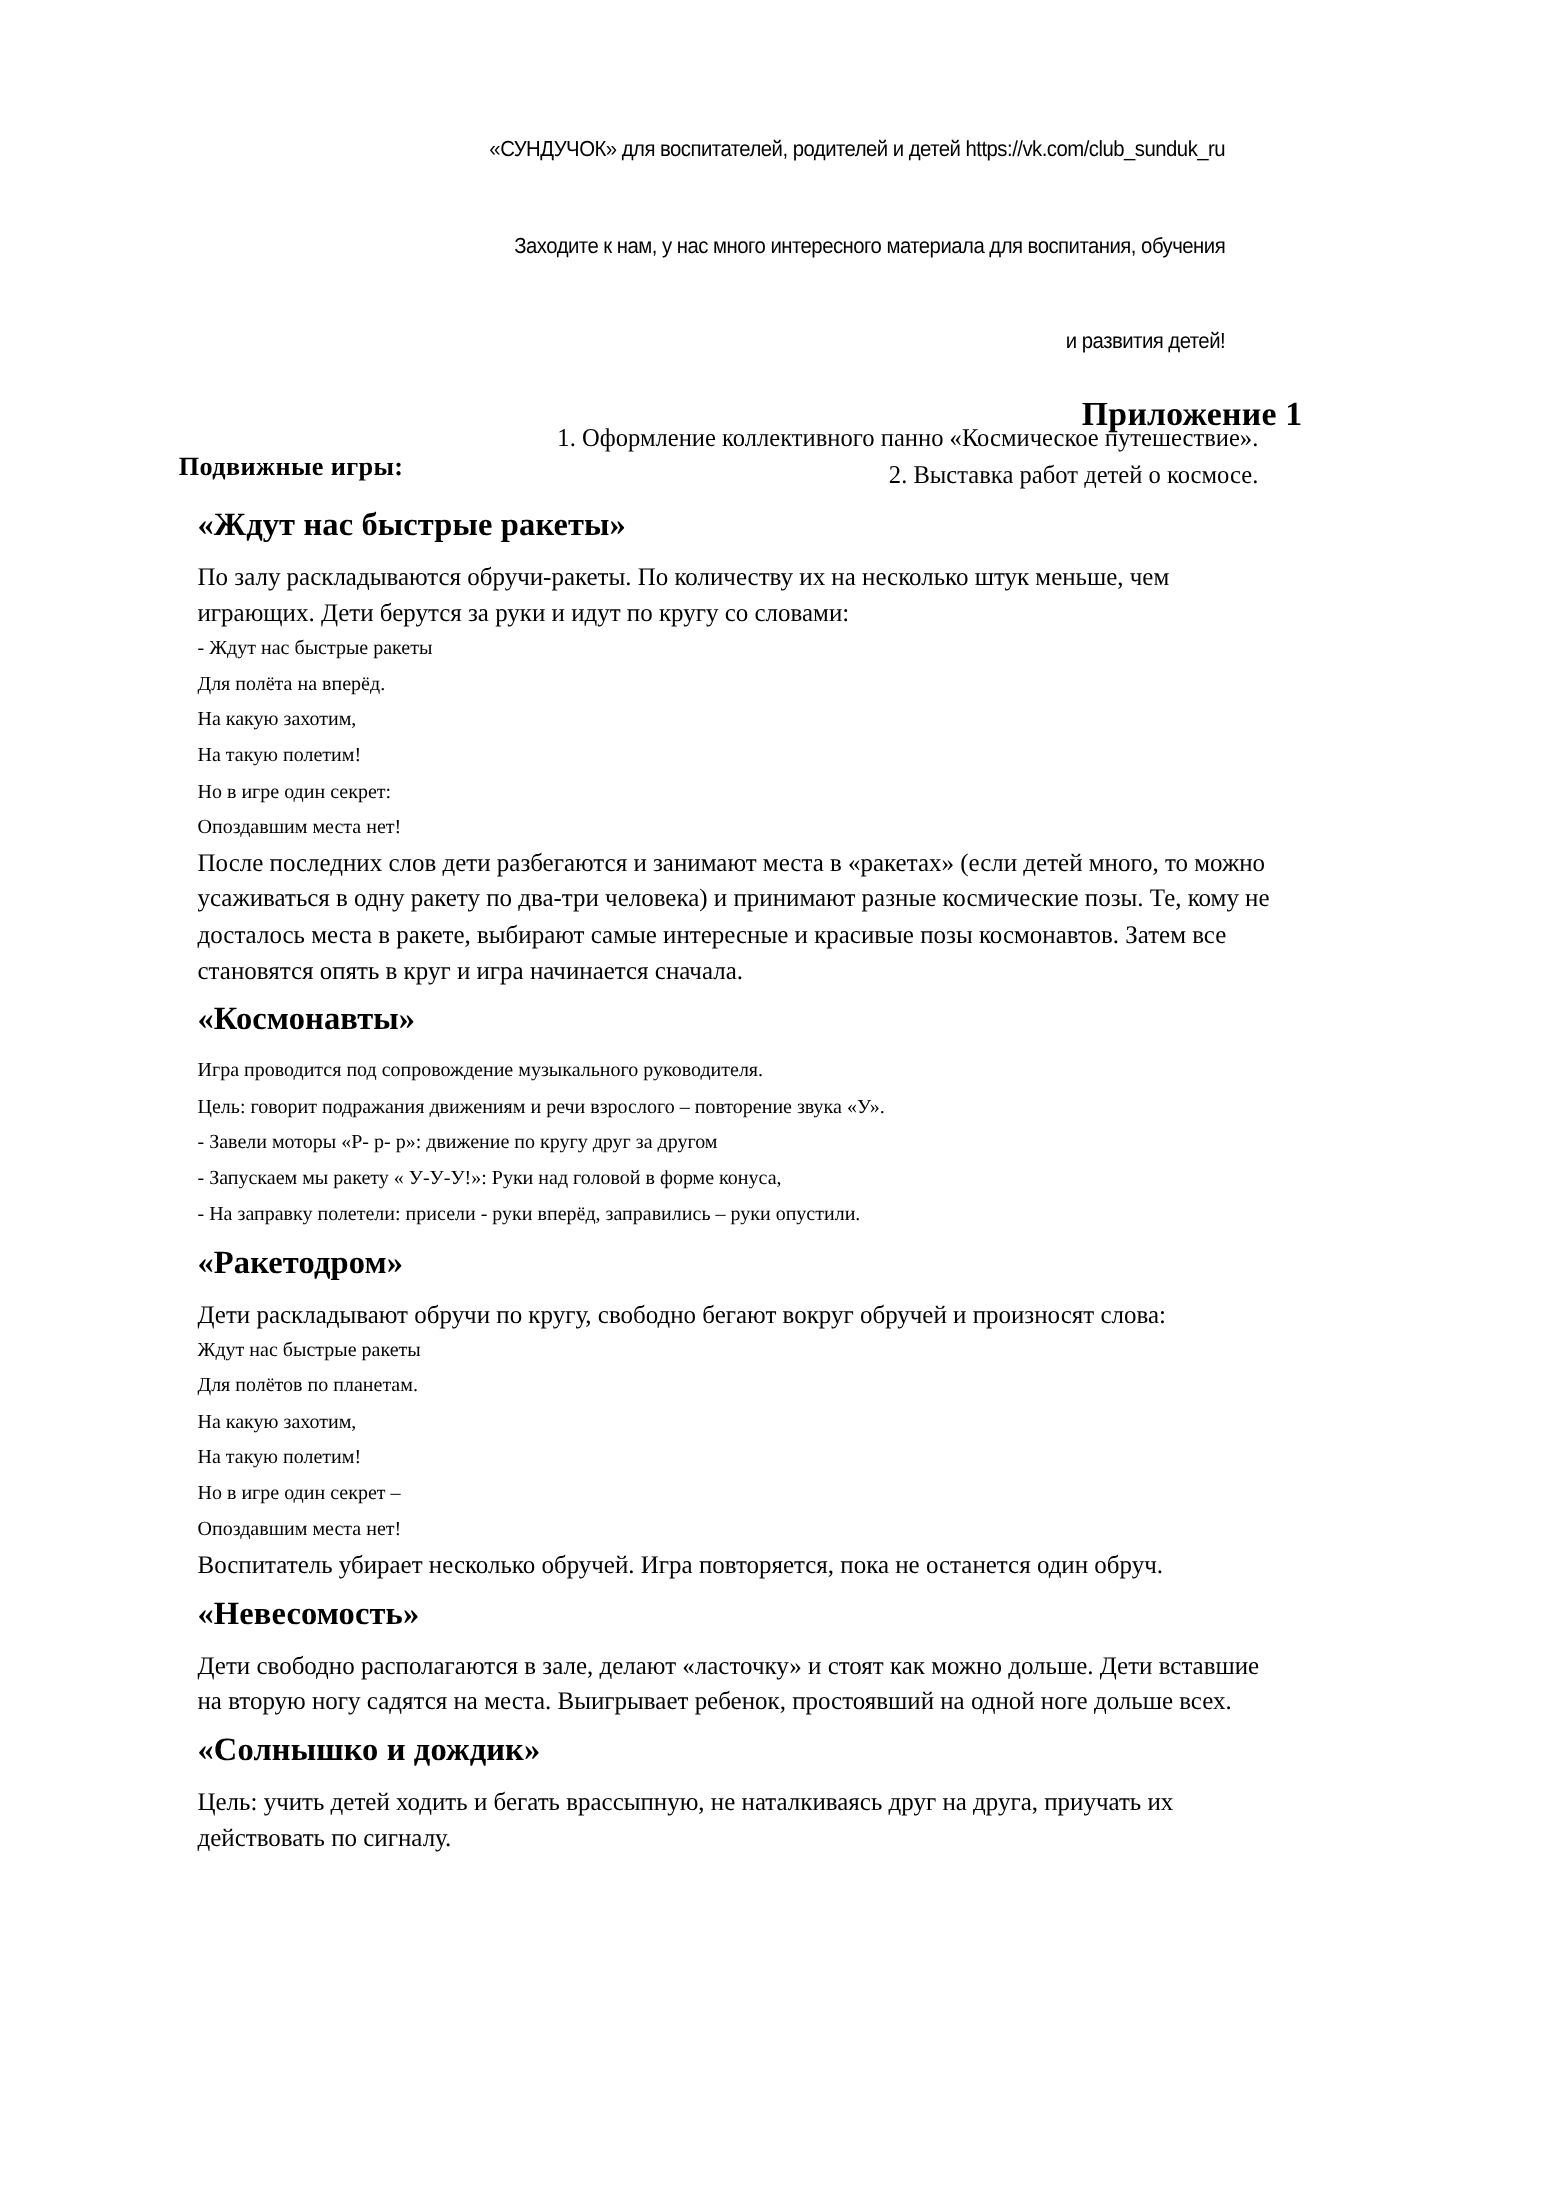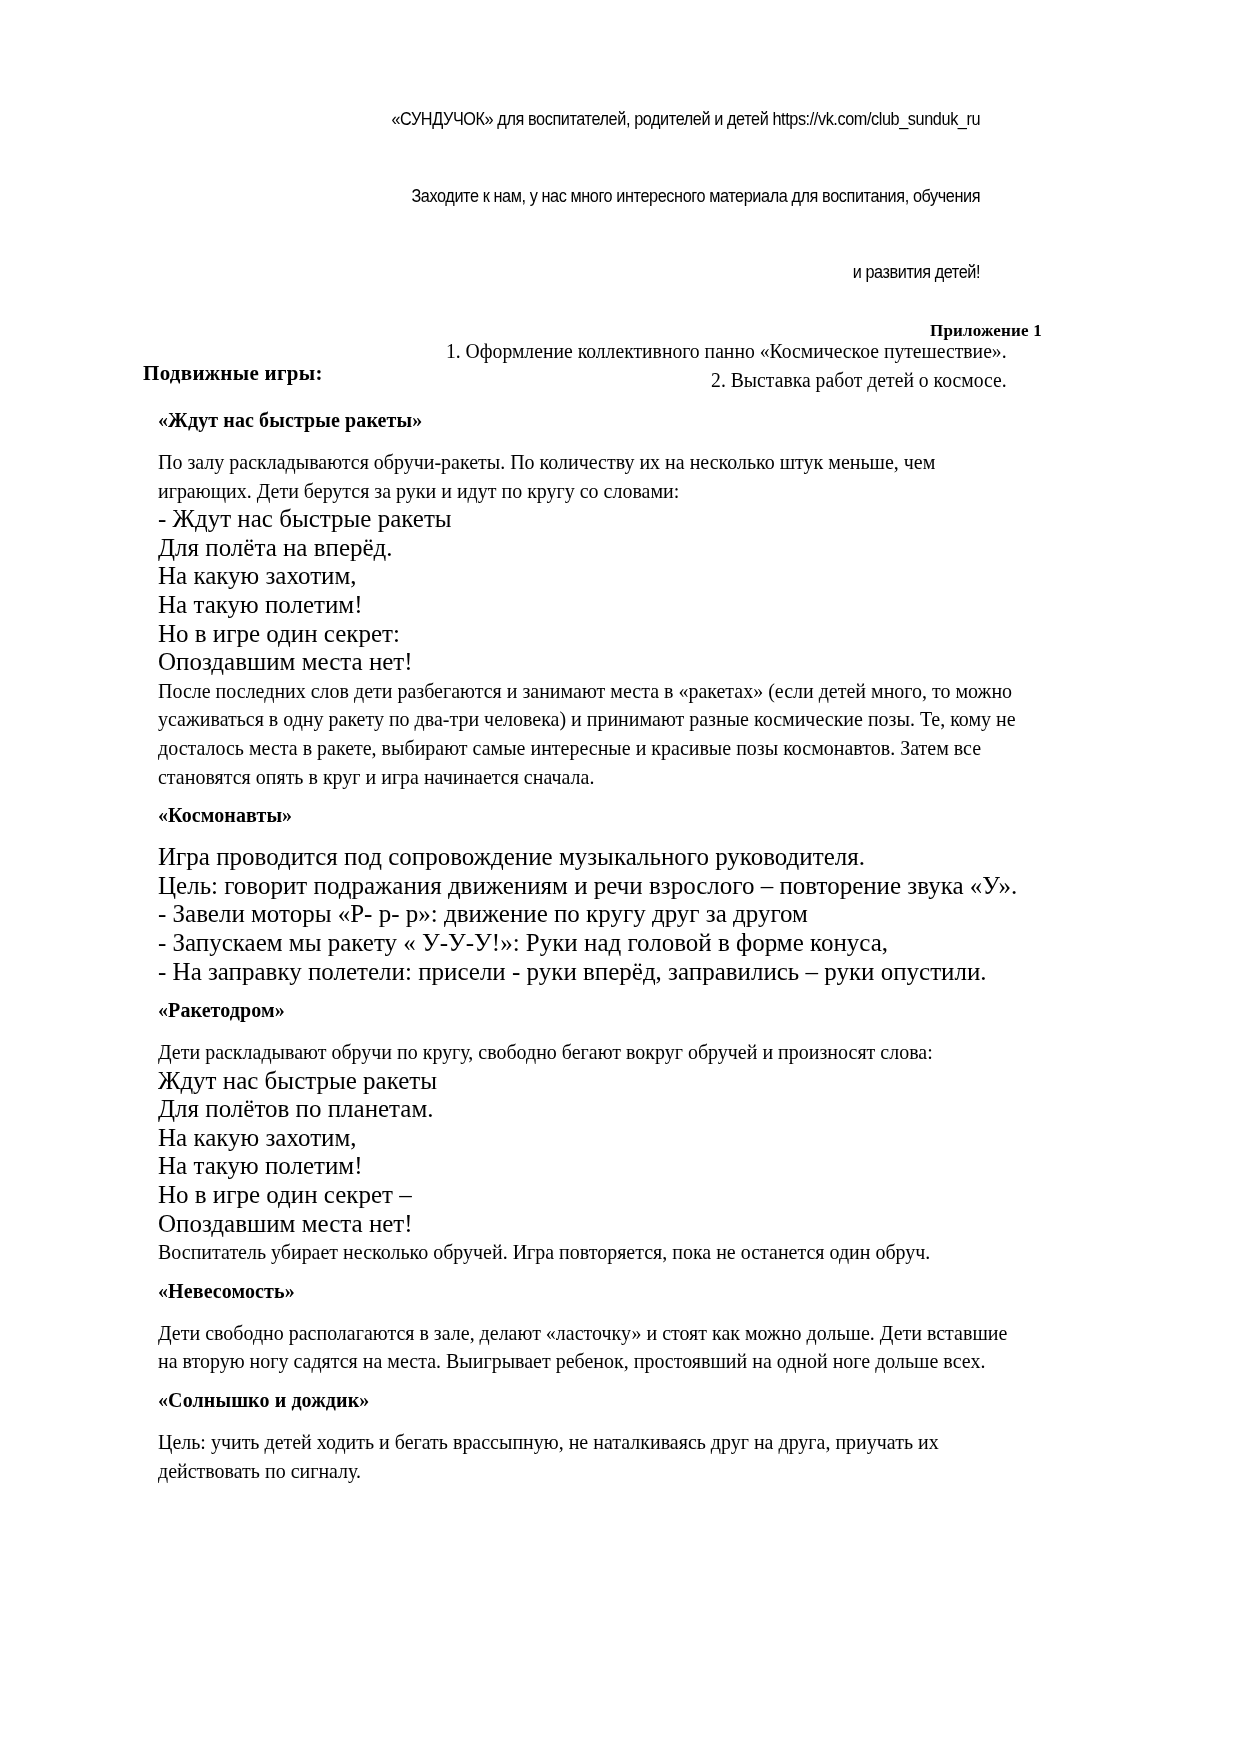--- a/index.html
+++ b/index.html
@@ -51,21 +51,21 @@
 
   
   .appendix {
     position: absolute;
     left: 158px;
     top: 318px;
     width: 884px;
     text-align: right;
     font-family: "Liberation Serif", "DejaVu Serif", serif;
     font-weight: bold;
-    font-size: 17px;
+    font-size: 27px;
     line-height: 26px;
     letter-spacing: 0.2px;
   }
 
   
   .doc-title {
     position: absolute;
     left: 143px;
     top: 360px;
     width: 884px;
@@ -85,40 +85,40 @@
     width: 884px;
   }
 
   .game {
     margin: 0;
   }
 
   h2.game-title {
     font-family: "Liberation Serif", "DejaVu Serif", serif;
     font-weight: bold;
-    font-size: 20px;
+    font-size: 26px;
     line-height: 28px;
     margin: 10px 0 14px 0;
     letter-spacing: 0.1px;
   }
   h2.game-title.first { margin-top: 8px; }
 
   .para {
     font-family: "Liberation Serif", "DejaVu Serif", serif;
     font-size: 20.3px;
     line-height: 28.6px;
     margin: 0;
     text-align: left;
     transform: scaleX(0.985);
     transform-origin: left top;
   }
 
   .line {
     font-family: "Liberation Serif", "DejaVu Serif", serif;
-    font-size: 25px;
+    font-size: 16px;
     line-height: 28.6px;
     margin: 0;
     white-space: nowrap;
   }
 
   .block { margin: 0 0 0 0; }
 </style>
 </head>
 <body>
 

